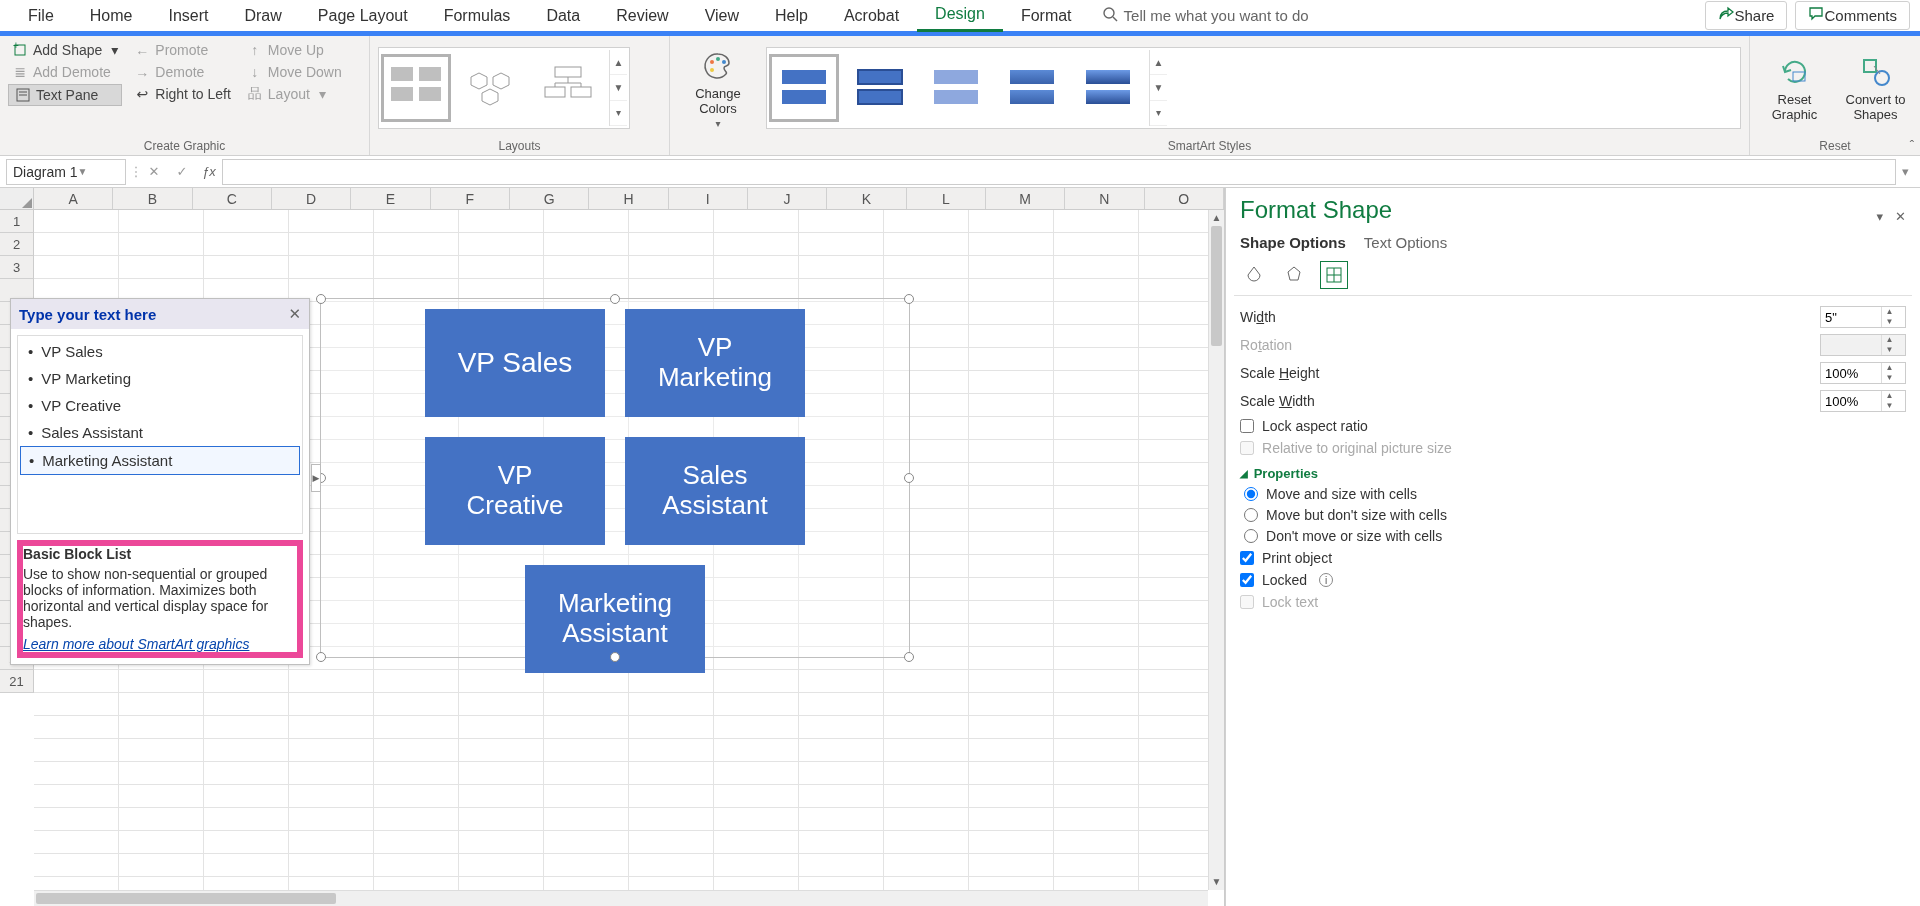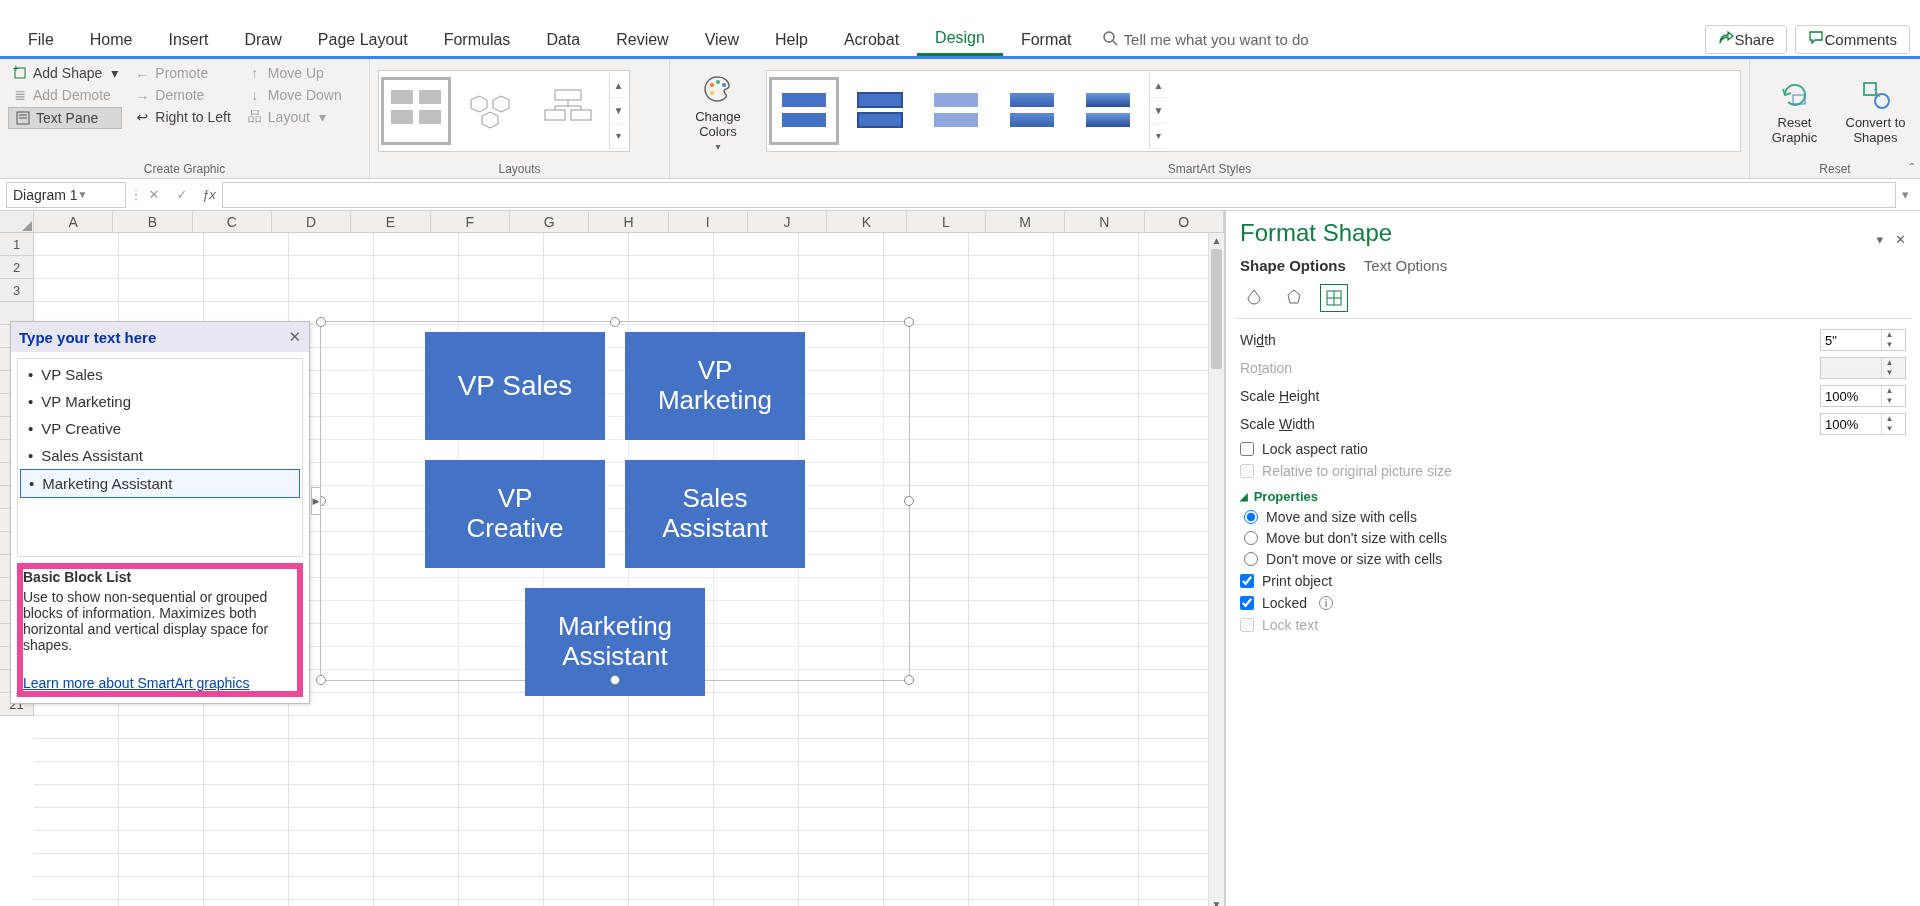--- a/index.html
+++ b/index.html
@@ -1,19 +1,19 @@
 <!DOCTYPE html>
 <html><head>
 <meta charset="utf-8">
 <style>
 * { box-sizing: border-box; margin: 0; padding: 0; }
 body { font-family: "Segoe UI", Arial, sans-serif; font-size: 13px; color: #333; background: #fff; overflow: hidden; width: 1920px; height: 906px; }
 
 
-.menu-tabs { display: flex; align-items: center; height: 36px; padding: 0 10px; border-bottom: 3px solid #3b82f6; background: #fff; margin-top: 23px; }
+.menu-tabs { display: flex; align-items: center; height: 36px; padding: 0 10px; border-bottom: 5px solid #3b82f6; background: #fff; }
 .menu-tab { padding: 6px 18px; cursor: pointer; color: #333; font-size: 16px; }
 .menu-tab.active { color: #107c41; border-bottom: 3px solid #107c41; }
 .menu-spacer { flex: 1; }
 .share-btn, .comments-btn { display: flex; align-items: center; padding: 4px 12px; border: 1px solid #d0d0d0; border-radius: 3px; margin-left: 8px; cursor: pointer; font-size: 15px; }
 .share-btn svg, .comments-btn svg { width: 16px; height: 16px; }
 .tellme { display:flex; align-items:center; gap:6px; color:#666; margin-left:12px; font-size:15px;}
 
 
 .ribbon { display: flex; height: 120px; border-bottom: 1px solid #d0d0d0; background: #f3f2f1; position: relative; }
 .rgroup { display: flex; flex-direction: column; border-right: 1px solid #d8d8d8; padding: 4px 8px 0; }
@@ -81,21 +81,21 @@
 
 .textpane{position:absolute;left:10px;top:110px;width:300px;background:#fff;border:1px solid #bfbfbf;box-shadow:1px 1px 3px rgba(0,0,0,.15);}
 .tp-head{display:flex;align-items:center;justify-content:space-between;padding:6px 8px;background:#e8e6f0;}
 .tp-head-title{color:#0033aa;font-weight:600;font-size:15px;}
 .tp-close{color:#666;cursor:pointer;font-size:15px;}
 .tp-list{border:1px solid #ddd;margin:6px;padding:2px;font-size:15px;}
 .tp-item{padding:5px 8px;display:flex;align-items:center;gap:8px;}
 .tp-item.sel{border:1px solid #2a6ed6;background:#f2f7ff;}
 .tp-desc{border:6px solid #ec4899;margin:2px 6px 6px;padding:0;font-size:14px;}
 .tp-desc-title{font-weight:700;margin-bottom:4px;}
-.tp-link{color:#0645AD;text-decoration:underline;cursor:pointer;margin-top:22px;display:inline-block;}
+.tp-link{color:#0645AD;text-decoration:underline;cursor:pointer;margin-top:6px;display:inline-block;font-style:italic;}
 
 
 .side-pane{flex:1;background:#fff;border-left:1px solid #d0d0d0;padding:8px 14px;overflow:auto;}
 .sp-head{display:flex;align-items:flex-end;justify-content:space-between;}
 .sp-title{color:#107c41;font-size:24px;}
 .sp-head-icons{display:flex;gap:12px;color:#666;}
 .sp-tabs{display:flex;gap:18px;margin-top:10px;font-size:15px;}
 .sp-tab{color:#666;}
 .sp-tab.active{font-weight:700;color:#333;}
 .sp-icons{display:flex;gap:12px;margin:10px 0 6px;}

